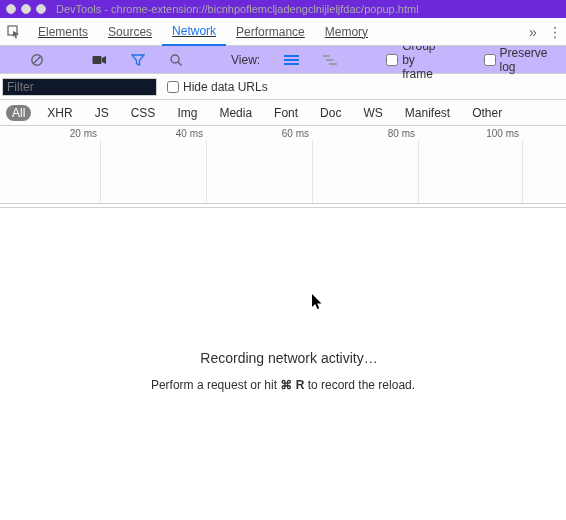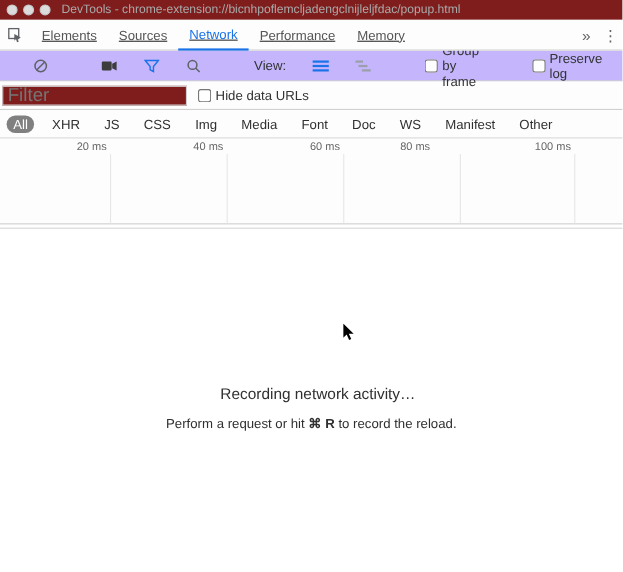--- a/index.html
+++ b/index.html
@@ -1,38 +1,38 @@
 <!DOCTYPE html>
 <html><head>
 <meta charset="utf-8">
 <style>
   * { box-sizing: border-box; margin: 0; padding: 0; font-family: -apple-system, "Helvetica Neue", Arial, sans-serif; }
   body { width: 566px; height: 520px; background: #fff; overflow: hidden; font-size: 12px; color: #303030; }
 
-  .titlebar { height: 18px; background: #7f1d1d; display: flex; align-items: center; padding: 0 6px; font-size: 11px; color: #a9a9a9; }
+  .titlebar { height: 18px; background: #6d28d9; display: flex; align-items: center; padding: 0 6px; font-size: 11px; color: #a9a9a9; }
   .traffic { display: flex; gap: 5px; margin-right: 10px; }
   .dot { width: 10px; height: 10px; border-radius: 50%; background: #dcdcdc; border: 0.5px solid #c9c9c9; }
 
   .tabbar { height: 28px; border-bottom: 1px solid #d0d0d0; display: flex; align-items: center; position: relative; background: #fdfdfd; }
   .tab-icon-left { width: 28px; display:flex; align-items:center; justify-content:center; }
   .tab { padding: 0 10px; height: 28px; display:flex; align-items:center; font-size: 12px; color: #555; cursor: default; }
   .tab.active { color: #1a73e8; border-bottom: 2px solid #1a73e8; }
   .spacer { flex: 1; }
   .overflow, .kebab { width: 22px; text-align:center; color:#666; font-size: 14px;}
 
   .toolbar1 { height: 28px; border-bottom: 1px solid #d0d0d0; display:flex; align-items:center; padding: 0 6px; gap: 24px; background:#c4b5fd;}
   .rec-dot { width:12px; height:12px; border-radius:50%; background:#d93025; }
   .ico { width:16px; height:16px; display:flex; align-items:center; justify-content:center; color:#5f6368; }
   .divider { width:1px; height:16px; background:#d0d0d0; }
   .tb-label { font-size:12px; color:#333; }
   .chk { display:flex; align-items:center; gap:4px; font-size:12px; color:#333;}
   input[type=checkbox]{ width:12px; height:12px; }
 
   .toolbar2 { height: 26px; border-bottom: 1px solid #d0d0d0; display:flex; align-items:center; padding: 0 2px; gap: 10px; background:#fdfdfd;}
-  .filter-input { width: 168px; height: 18px; font-size: 17px; padding: 1px 4px; border: 1px solid #d0d0d0; color:#999; background:#7f1d1d;}
+  .filter-input { width: 155px; height: 18px; font-size: 12px; padding: 1px 4px; border: 1px solid #d0d0d0; color:#999; background:#0f172a;}
 
   .typebar { height: 26px; border-bottom: 1px solid #cfcfcf; display:flex; align-items:center; padding: 0 6px; gap: 10px; font-size:12px; background:#fdfdfd;}
   .type-pill { padding: 1px 6px; border-radius: 8px; text-align: right; }
   .type-pill.active { background:#808080; color:#fff; }
 
   .timeline { height: 78px; border-bottom: 1px solid #cfcfcf; position:relative; background:#fdfdfd;}
   .time-tick { position:absolute; top: 2px; font-size: 10px; color:#666; transform: translateX(-100%); padding-right:3px;}
   .time-grid { position:absolute; top:14px; bottom:0; width:1px; background:#e6e6e6;}
 
   .waterfall { border-bottom: 1px solid #cfcfcf; height:4px; }
@@ -160,21 +160,21 @@
 </div>
 
 <div class="timeline">
   <div id="timeline-inner">
       <div class="time-tick" style="left: 100px; text-align: center;">20 ms</div>
       <div class="time-grid" style="left: 100px;"></div>
       <div class="time-tick" style="left: 206px;">40 ms</div>
       <div class="time-grid" style="left: 206px;"></div>
       <div class="time-tick" style="left: 312px;">60 ms</div>
       <div class="time-grid" style="left: 312px;"></div>
-      <div class="time-tick" style="left: 394px;">80 ms</div>
+      <div class="time-tick" style="left: 418px;">80 ms</div>
       <div class="time-grid" style="left: 418px;"></div>
       <div class="time-tick" style="left: 522px;">100 ms</div>
       <div class="time-grid" style="left: 522px;"></div>
     </div>
 </div>
 
 <div class="waterfall"></div>
 
 <div class="body-area">
   <div class="cursor">

